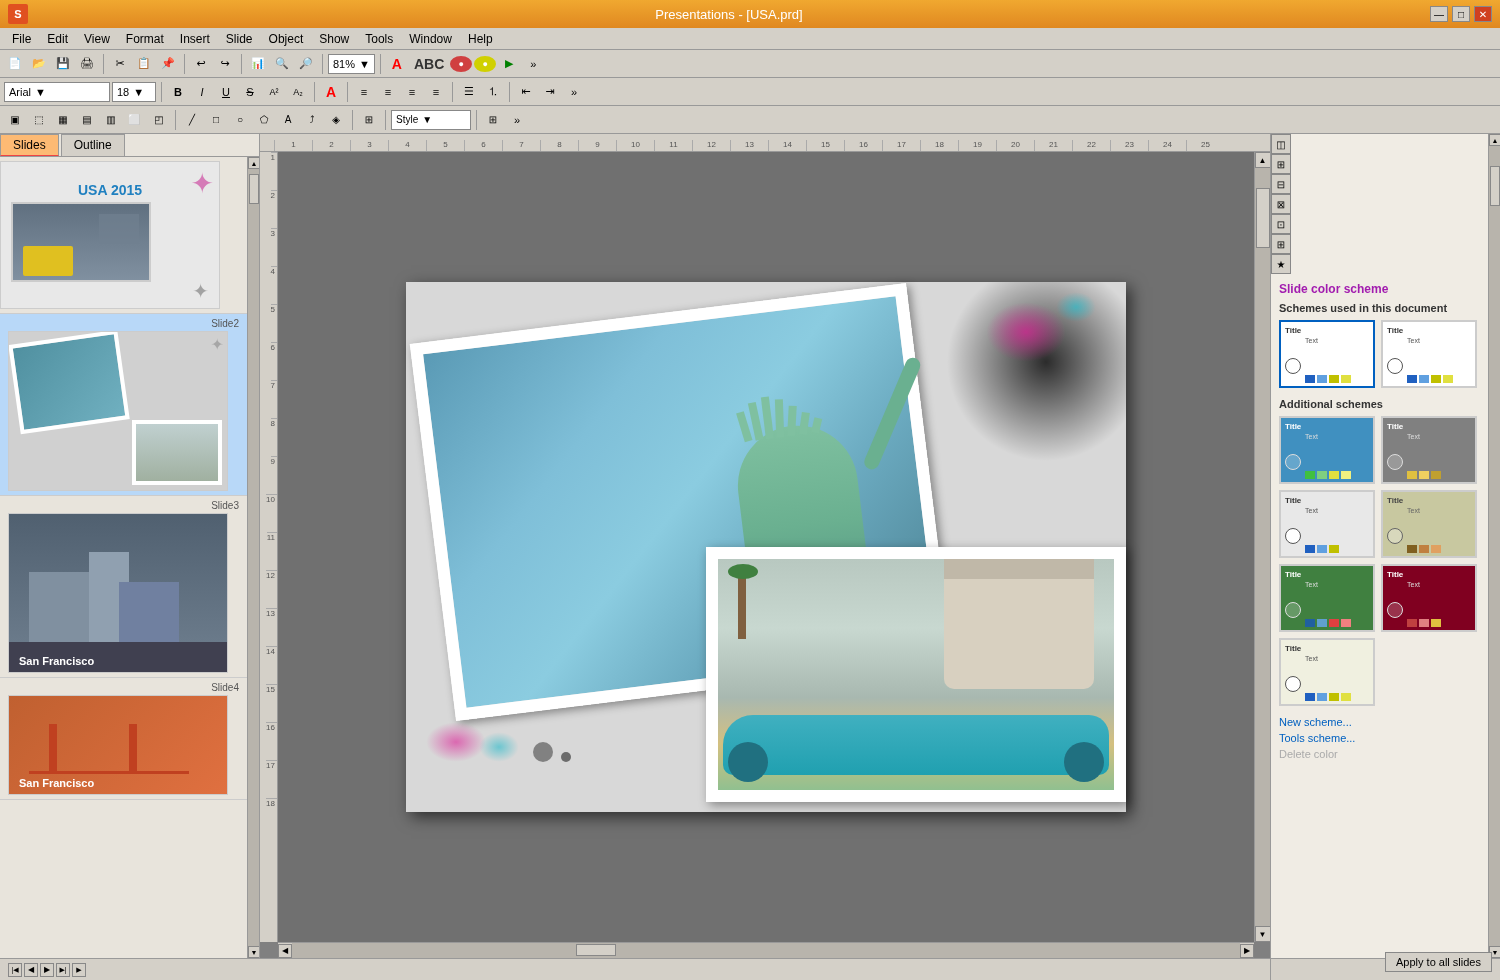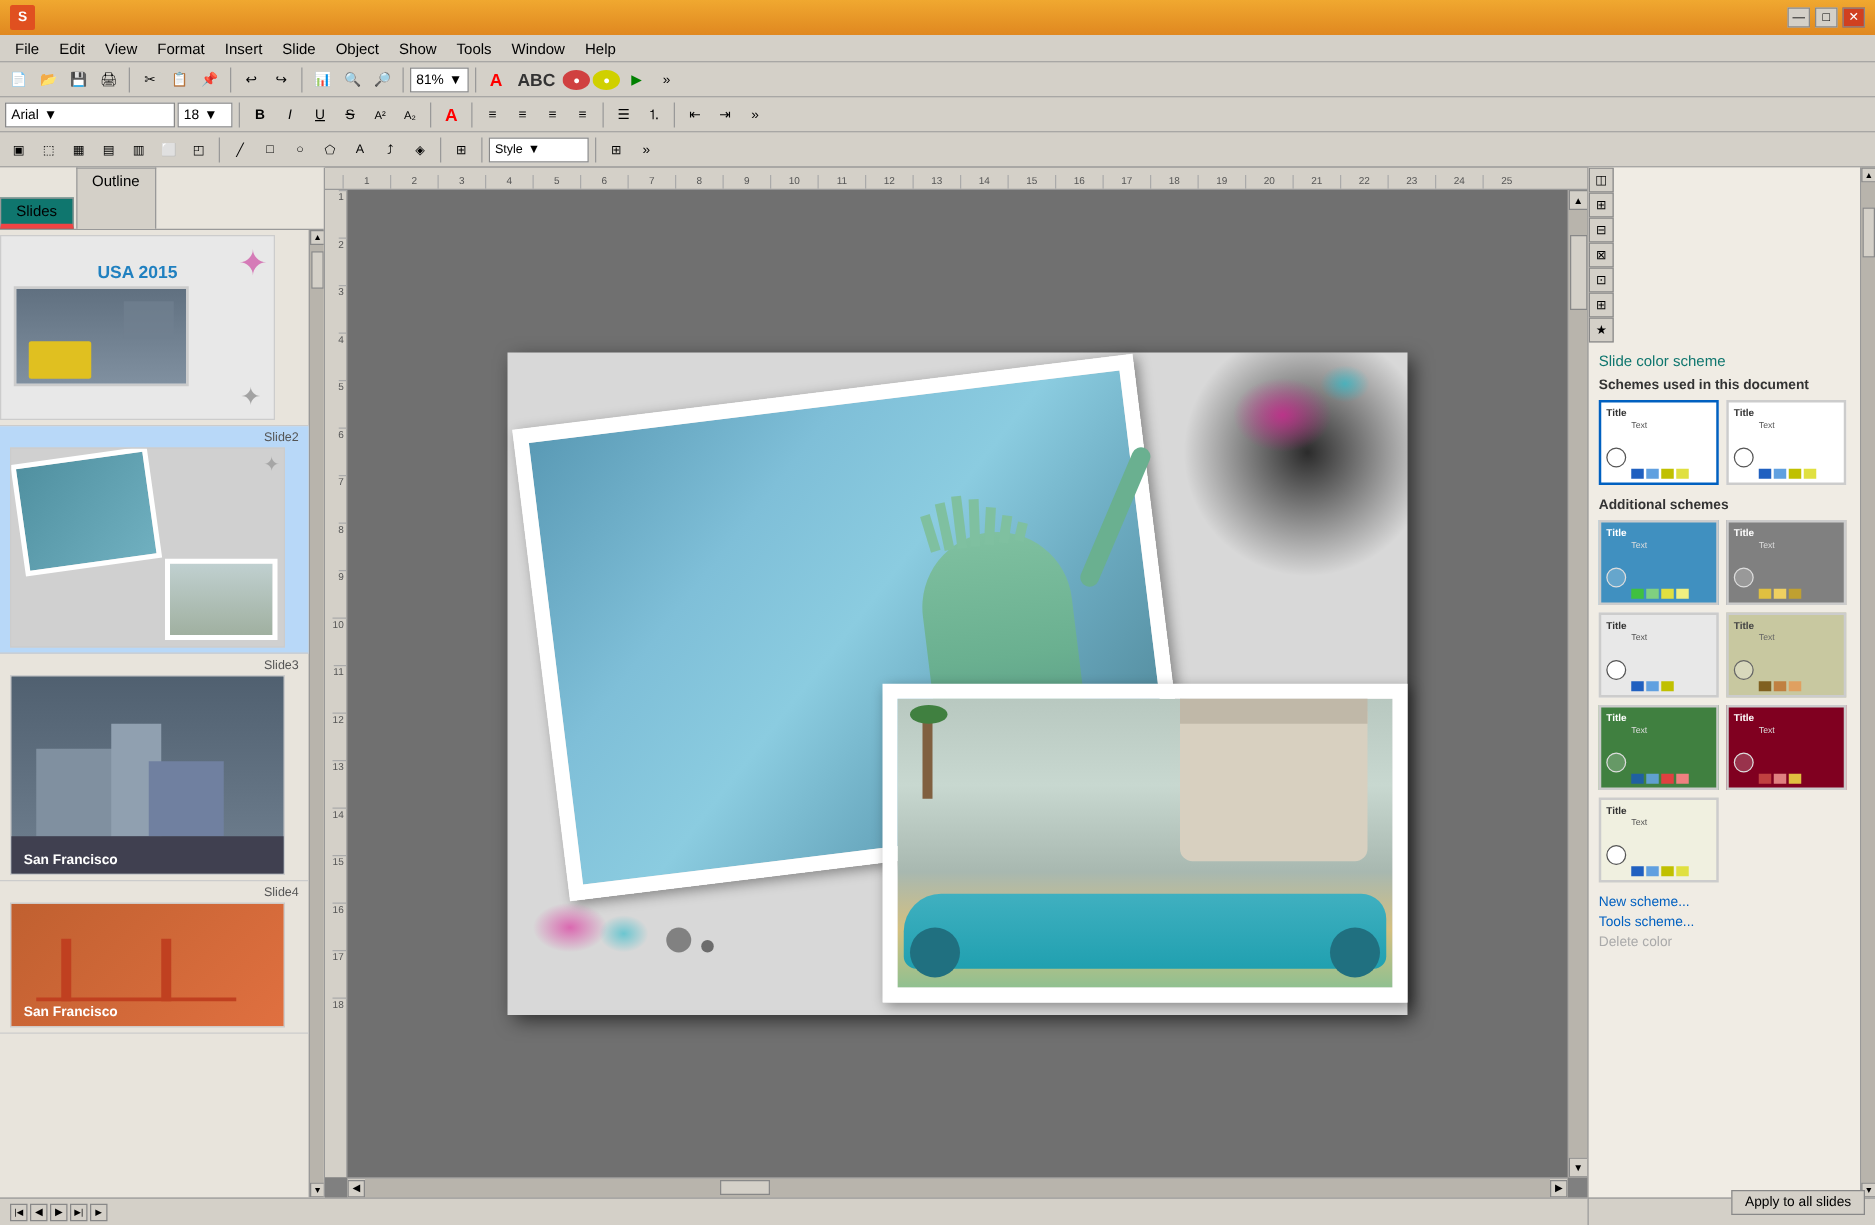--- a/index.html
+++ b/index.html
@@ -107,21 +107,21 @@
     }
     .slide-tab {
       padding: 3px 12px;
       font-size: 12px;
       border: 1px solid #999;
       border-bottom: none;
       background: #d4d0c8;
       cursor: pointer;
       margin-right: 2px;
     }
-    .slide-tab.active { background: #0f766e; border-bottom: 4px solid #ef4444; margin-top: 24px; }
+    .slide-tab.active { background: #fdba74; border-bottom: 1px solid #ef4444; }
 
     .slide-list {
       overflow-y: auto;
       flex: 1;
     }
 
     .slide-item {
       padding: 4px;
       cursor: pointer;
       border-bottom: 1px solid #ccc;
@@ -216,21 +216,21 @@
       display: flex;
       flex-direction: column;
       align-items: center;
     }
     .scroll-btn { width: 16px; height: 16px; background: #d4d0c8; border: 1px solid #888; display: flex; align-items: center; justify-content: center; font-size: 8px; cursor: pointer; }
     .scroll-track { flex: 1; background: #b8b4ac; width: 100%; position: relative; }
     .scroll-thumb { position: absolute; top: 20px; width: 14px; height: 60px; background: #d4d0c8; border: 1px solid #888; left: 1px; }
     .panel-icon { width: 20px; height: 20px; background: #d4d0c8; border: 1px solid #888; display: flex; align-items: center; justify-content: center; font-size: 10px; cursor: pointer; }
 
     .panel-section { padding: 8px; }
-    .panel-title { font-size: 12px; font-weight: normal; margin-bottom: 6px; color: #0f766e; }
+    .panel-title { font-size: 12px; font-weight: bold; margin-bottom: 6px; color: #a21caf; }
     .panel-subtitle { font-size: 11px; font-weight: bold; margin-bottom: 6px; color: #333; }
 
     .scheme-card {
       width: 100px; height: 72px;
       border: 2px solid #ccc;
       background: white;
       cursor: pointer;
       position: relative;
       overflow: hidden;
       display: flex;
@@ -304,20 +304,21 @@
       padding-right: 8px;
     }
   </style>
 </head>
 <body>
 
 <div id="titlebar">
   <div style="display:flex;align-items:center;gap:6px;">
     <div class="logo">S</div>
   </div>
+  <div class="title">Presentations - [USA.prd]</div>
   <div class="win-controls">
     <div class="win-btn">—</div>
     <div class="win-btn">□</div>
     <div class="win-btn" style="background:#d04020;color:white;">✕</div>
   </div>
 </div>
 
 <div id="menubar">
   <div class="menu-item">File</div>
   <div class="menu-item">Edit</div>
@@ -356,21 +357,21 @@
   <div class="tb-separator"></div>
   <div class="tb-btn" style="color:red;font-weight:bold;font-size:14px;">A</div>
   <div class="tb-btn" style="font-size:14px;font-weight:bold;color:#333;">ABC</div>
   <div class="tb-btn" style="background:#d04040;color:white;border-radius:50%;width:16px;height:16px;font-size:9px;">●</div>
   <div class="tb-btn" style="background:#d0d000;color:white;border-radius:50%;width:16px;height:16px;font-size:9px;">●</div>
   <div class="tb-btn" style="color:green;">▶</div>
   <div class="tb-btn">»</div>
 </div>
 
 <div class="fmt-toolbar">
-  <div class="tb-dropdown" style="width:136px;">
+  <div class="tb-dropdown" style="width:106px;">
     <span>Arial</span>
     <span>▼</span>
   </div>
   <div class="tb-dropdown" style="width:44px;">
     <span>18</span>
     <span>▼</span>
   </div>
   <div class="tb-separator"></div>
   <div class="tb-btn" style="font-weight:bold;">B</div>
   <div class="tb-btn" style="font-style:italic;">I</div>

